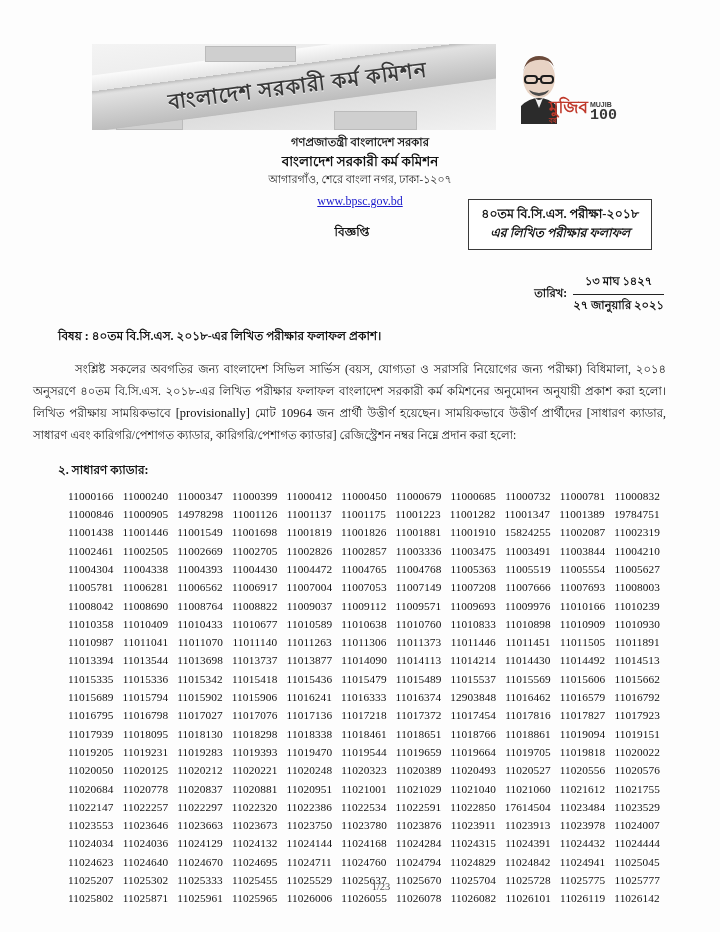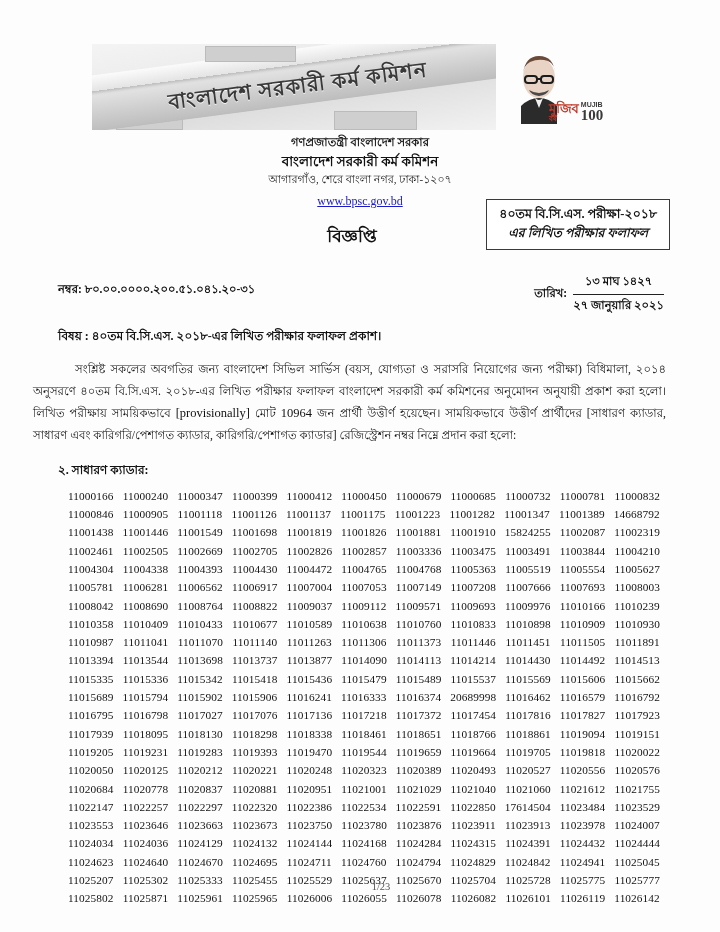--- a/index.html
+++ b/index.html
@@ -82,32 +82,32 @@
     left:8px; top:0;
     width:52px; height:72px;
   }
   .mujib-logo .mark{
     position:absolute;
     right:0; bottom:4px;
     width:52px; height:28px;
     display:flex; align-items:center;
   }
   .mujib-logo .mark .bn{
-    font-family:Liberation Sans, sans-serif;
-    font-size:13px; font-weight:700;
+    font-family:Liberation Mono, monospace;
+    font-size:17px; font-weight:700;
     color:#c0392b;
     line-height:1;
   }
   .mujib-logo .mark .en{
     font-family:"Liberation Sans", sans-serif;
     font-size:7px; font-weight:700;
     color:#3a3a3a; line-height:1;
   }
   .mujib-logo .mark .hundred{
-    font-family:Liberation Serif, serif;
+    font-family:Liberation Mono, monospace;
     font-size:15px; font-weight:700;
     color:#3a3a3a; line-height:1;
   }
 
   
   .head-block{
     text-align:center;
     margin-top:2px;
     line-height:1.45;
   }
@@ -126,27 +126,27 @@
   
   .notice-row{
     position:relative;
     height:46px;
     margin-top:4px;
   }
   .notice-word{
     position:absolute;
     left:0; right:16px; top:8px;
     text-align:center;
-    font-size:17px;
+    font-size:12px;
     font-weight:700;
     color:#111;
   }
   .result-box{
     position:absolute;
-    right:50px; top:-16px;
+    right:68px; top:-16px;
     border:1px solid #3a3a3a;
     padding:5px 12px 6px 12px;
     text-align:center;
     line-height:1.5;
     background:#fff;
   }
   .result-box .l1{ font-size:12.5px; font-weight:700;}
   .result-box .l2{ font-size:12.5px; font-weight:700;font-style:italic;}
 
   
@@ -281,21 +281,20 @@
 
   <div class="notice-row">
     <div class="notice-word">বিজ্ঞপ্তি</div>
     <div class="result-box">
       <div class="l1">৪০তম বি.সি.এস. পরীক্ষা-২০১৮</div>
       <div class="l2">এর লিখিত পরীক্ষার ফলাফল</div>
     </div>
   </div>
 
   <div class="memo-row">
-    <div class="memo-no">নম্বর: ৮০.০০.০০০০.২০০.৫১.০৪১.২০-৩১</div>
     <div class="date-block">
       <span class="date-label">তারিখ:</span>
       <span class="date-stack">
         <span class="date-top" style="display:block;">১৩ মাঘ ১৪২৭</span>
         <span class="date-bottom" style="display:block;">২৭ জানুয়ারি ২০২১</span>
       </span>
     </div>
   </div>
 
   <div class="subject">বিষয় : ৪০তম বি.সি.এস. ২০১৮-এর লিখিত পরীক্ষার ফলাফল প্রকাশ।</div>
@@ -314,29 +313,29 @@
         <span>11000450</span>
         <span>11000679</span>
         <span>11000685</span>
         <span>11000732</span>
         <span>11000781</span>
         <span>11000832</span>
       </div>
       <div class="roll-row">
         <span>11000846</span>
         <span>11000905</span>
-        <span>11001118</span>
+        <span>14978298</span>
         <span>11001126</span>
         <span>11001137</span>
         <span>11001175</span>
         <span>11001223</span>
         <span>11001282</span>
         <span>11001347</span>
         <span>11001389</span>
-        <span>14668792</span>
+        <span>19784751</span>
       </div>
       <div class="roll-row">
         <span>11001438</span>
         <span>11001446</span>
         <span>11001549</span>
         <span>11001698</span>
         <span>11001819</span>
         <span>11001826</span>
         <span>11001881</span>
         <span>11001910</span>
@@ -449,21 +448,21 @@
         <span>11015662</span>
       </div>
       <div class="roll-row">
         <span>11015689</span>
         <span>11015794</span>
         <span>11015902</span>
         <span>11015906</span>
         <span>11016241</span>
         <span>11016333</span>
         <span>11016374</span>
-        <span>20689998</span>
+        <span>12903848</span>
         <span>11016462</span>
         <span>11016579</span>
         <span>11016792</span>
       </div>
       <div class="roll-row">
         <span>11016795</span>
         <span>11016798</span>
         <span>11017027</span>
         <span>11017076</span>
         <span>11017136</span>

